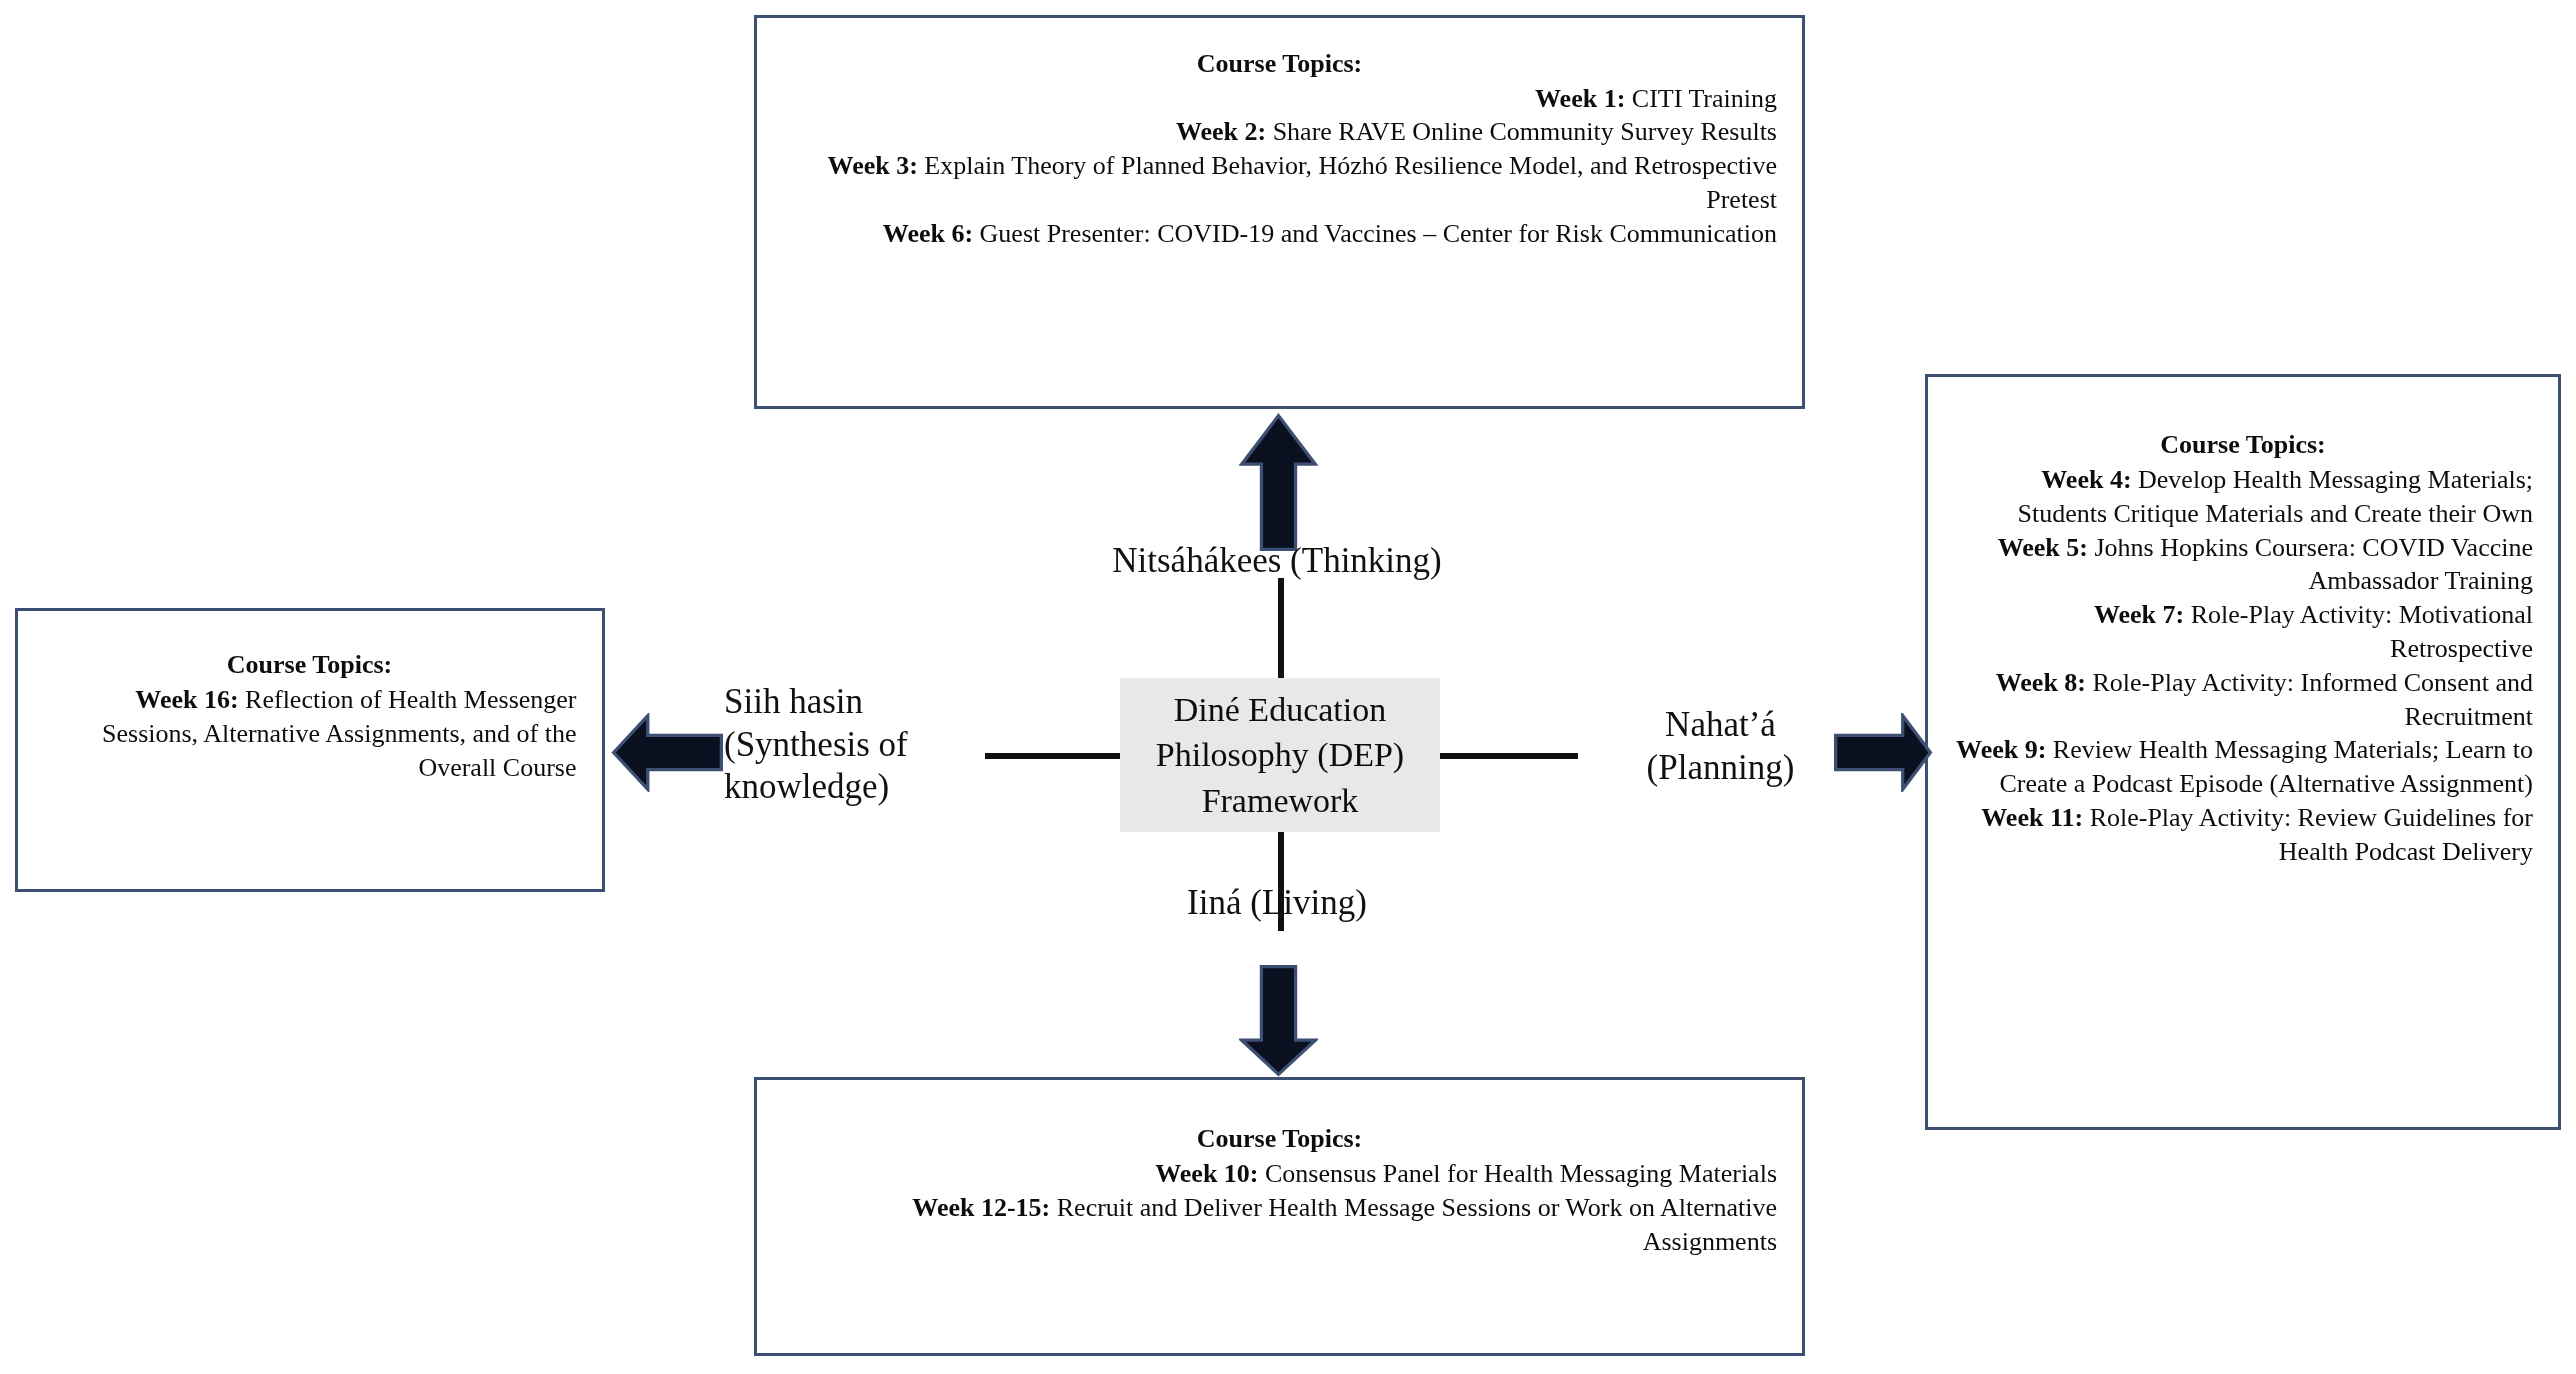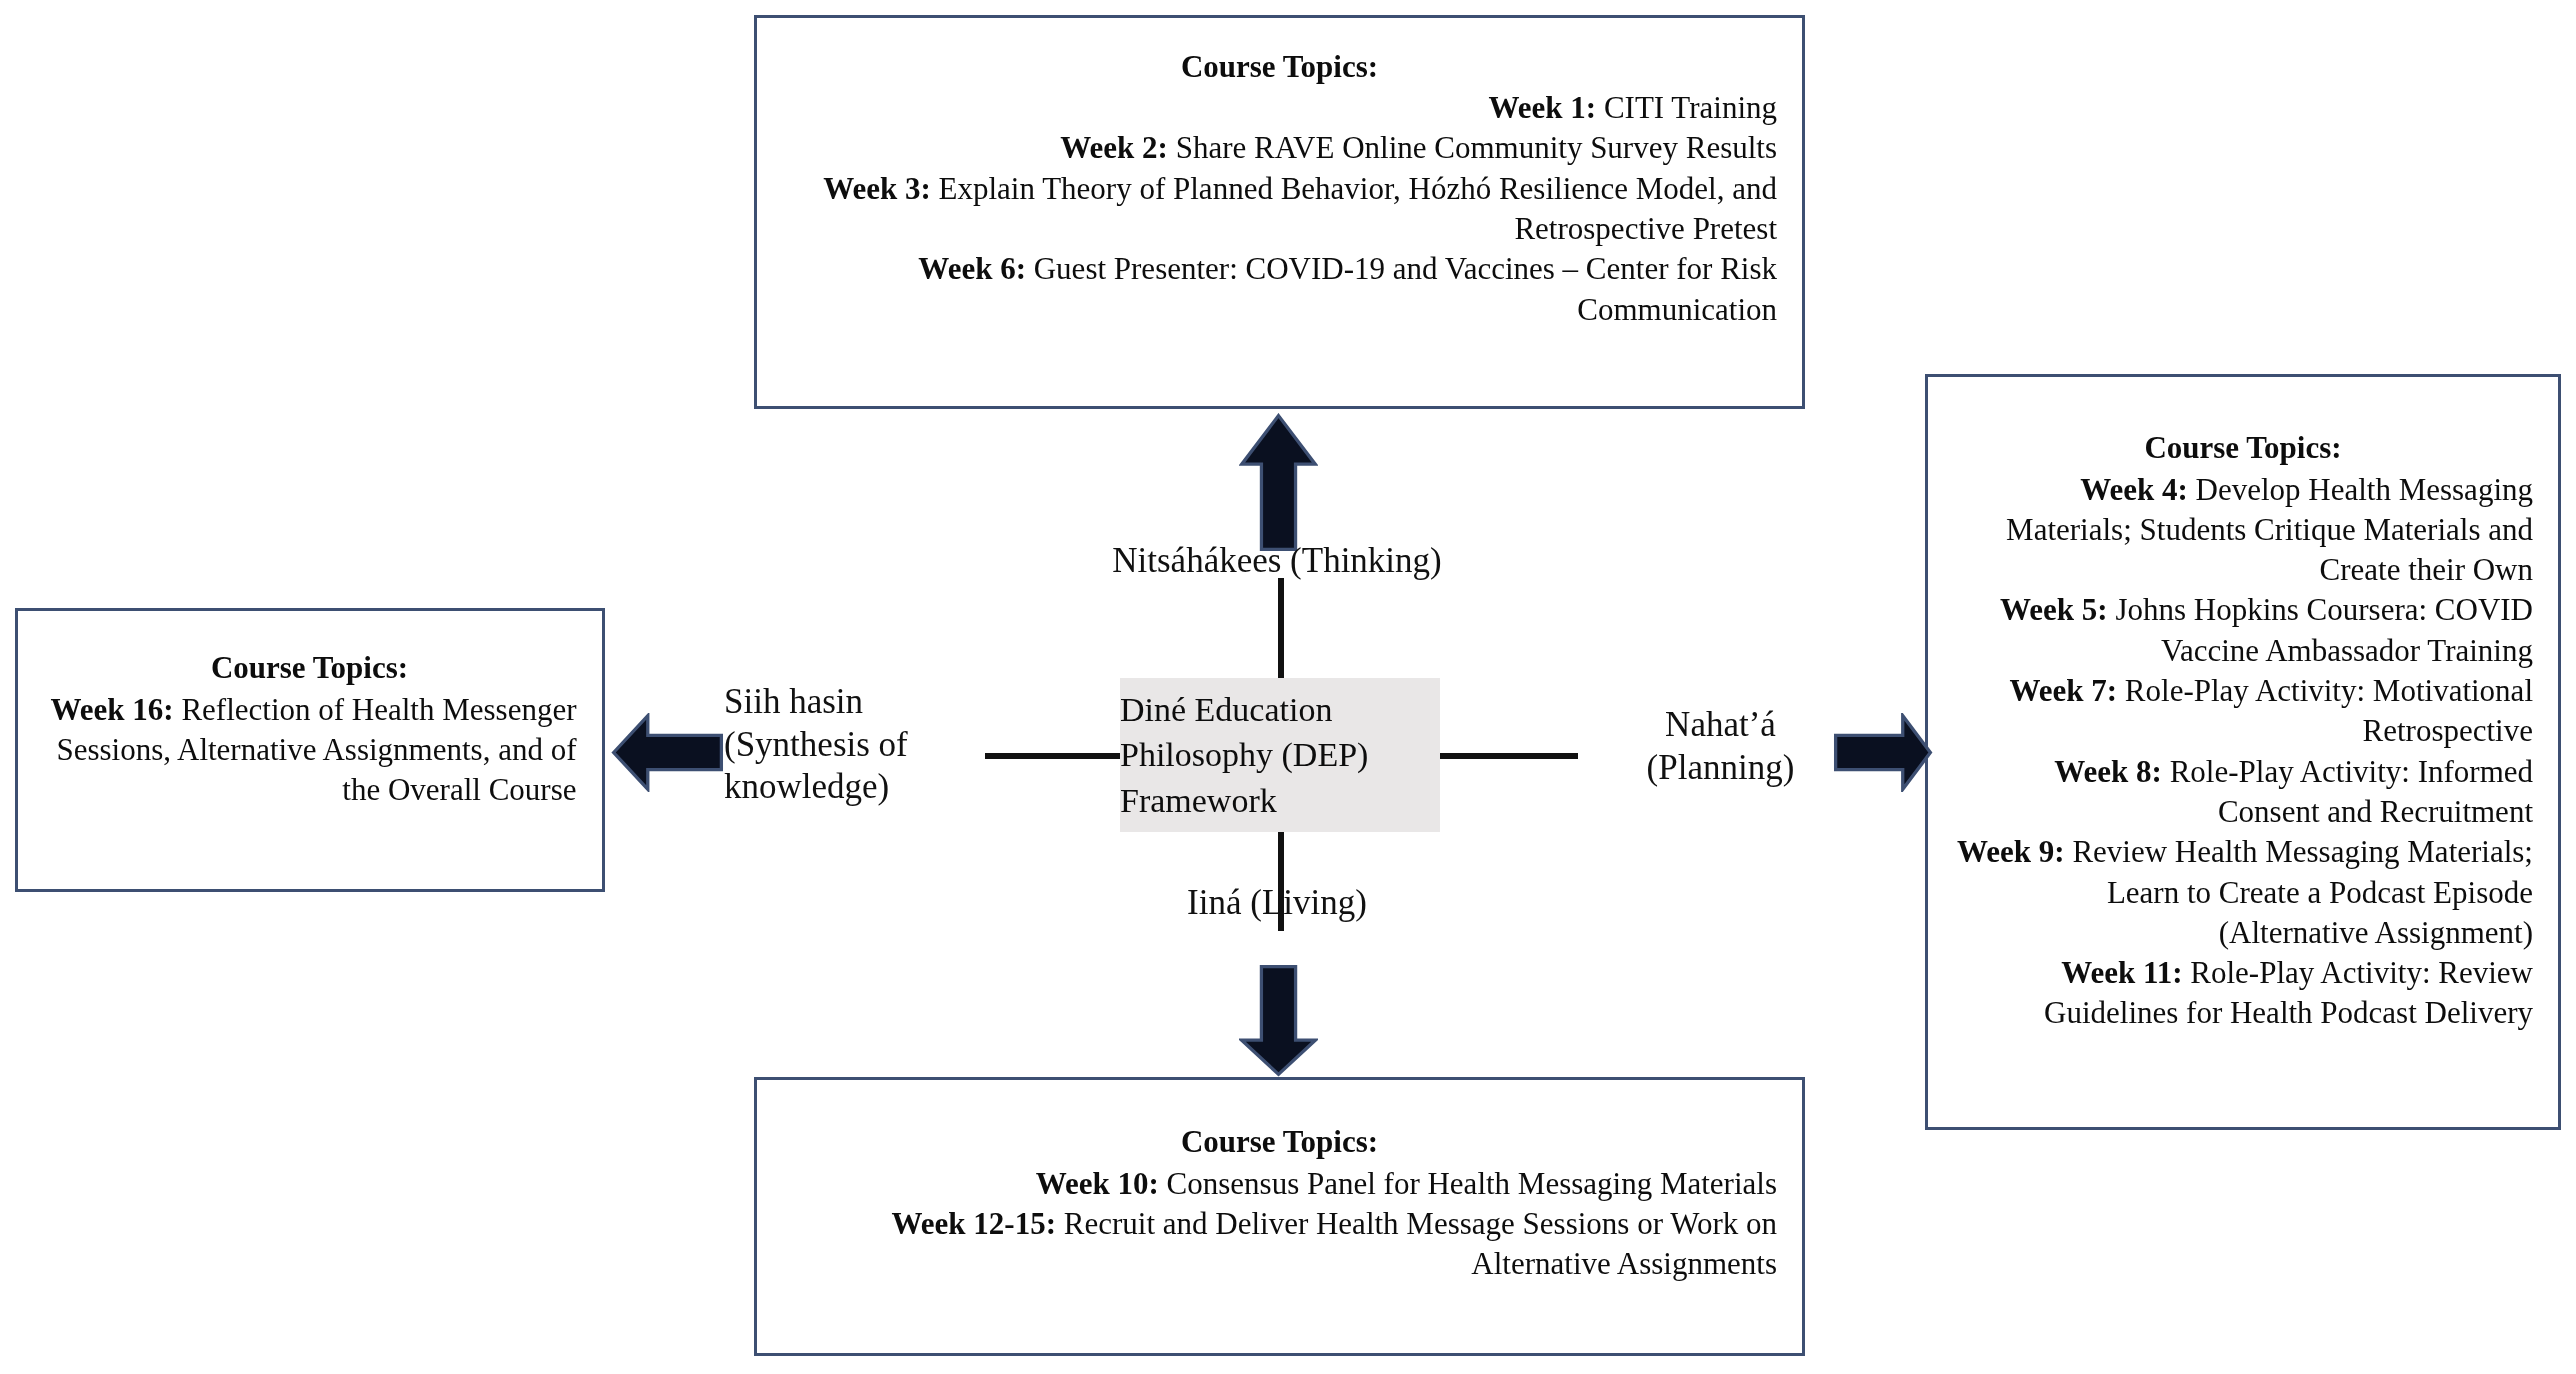--- a/index.html
+++ b/index.html
@@ -13,38 +13,39 @@
 
   
   .topic-box{
     position:absolute;
     box-sizing:border-box;
     border:3.3px solid #3d4f72;
     background:#ffffff;
   }
   .box-inner{
     padding:0 25px;
-    font-size:31px;
+    font-size:26px;
     line-height:1.30;
   }
   .ct-title{
     text-align:center;
     font-weight:bold;
     margin-bottom:1.3px;
   }
   .topic-line{ text-align:right; }
   .topic-line b{ font-weight:bold; }
 
   
   #center-node{
     position:absolute;
     left:1120px; top:678px;
     width:320px; height:154px;
     background:#e9e7e7;
     display:flex;align-items:center;justify-content:center;
+    text-align:center;
     font-size:34px;line-height:1.33;
     z-index:6;
   }
 
   
   .stem{position:absolute;background:#111111;z-index:2;}
   .stem-h{height:6px;}
   .stem-v{width:6px;}
 
   

